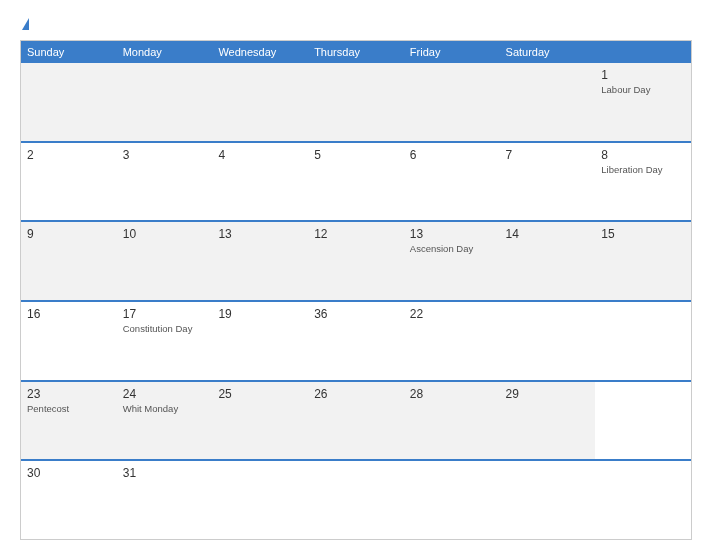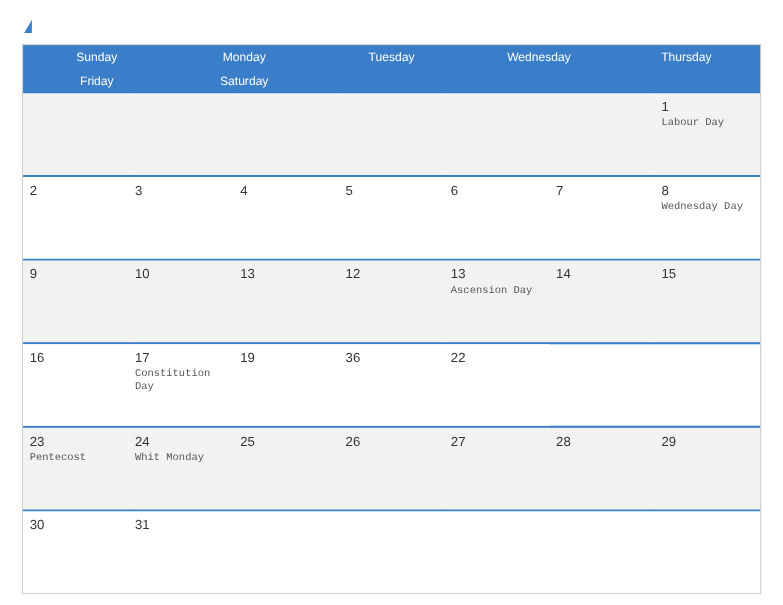--- a/index.html
+++ b/index.html
@@ -62,23 +62,22 @@
     }
     
     .calendar {
       border: 1px solid #ccc;
       flex: 1;
       display: flex;
       flex-direction: column;
     }
     .cal-header {
       display: grid;
-      grid-template-columns: repeat(5, 1fr);
+      grid-template-columns: repeat(7, 1fr);
       background: #3a7dc9;
-      text-align: center;
     }
     .cal-header-cell {
       color: #fff;
       font-size: 11px;
       padding: 5px 6px;
       font-weight: normal;
     }
     .cal-body {
       flex: 1;
       display: flex;
@@ -109,21 +108,20 @@
       font-size: 12px;
       color: #333;
       display: block;
       margin-bottom: 2px;
     }
     .cal-cell .holiday {
       font-size: 9.5px;
       color: #555;
       display: block;
       line-height: 1.3;
-      font-family: Liberation Mono, monospace;
     }
     
     .row-odd .cal-cell { background: #f2f2f2; }
     .row-even .cal-cell { background: #fff; }
   </style>
 </head>
 <body>
 
 <div class="page">
   <div class="header">
@@ -135,21 +133,20 @@
       </span>
     </div>
     <div class="month-title"></div>
     <div class="country"></div>
   </div>
 
   <div class="calendar">
     <div class="cal-header">
     <div class="cal-header-cell">Sunday</div>
         <div class="cal-header-cell">Monday</div>
-        <div class="cal-header-cell">Tuesday</div>
         <div class="cal-header-cell">Wednesday</div>
         <div class="cal-header-cell">Thursday</div>
         <div class="cal-header-cell">Friday</div>
         <div class="cal-header-cell">Saturday</div>
       </div>
     <div class="cal-body">
     <div class="cal-row row-odd">
           <div class="cal-cell alt"></div>
           <div class="cal-cell alt"></div>
           <div class="cal-cell alt"></div>
@@ -175,21 +172,21 @@
             <span class="day-num">5</span>
           </div>
           <div class="cal-cell">
             <span class="day-num">6</span>
           </div>
           <div class="cal-cell">
             <span class="day-num">7</span>
           </div>
           <div class="cal-cell">
             <span class="day-num">8</span>
-            <span class="holiday">Wednesday Day</span>
+            <span class="holiday">Liberation Day</span>
           </div>
         </div>
         <div class="cal-row row-odd">
           <div class="cal-cell alt">
             <span class="day-num">9</span>
           </div>
           <div class="cal-cell alt">
             <span class="day-num">10</span>
           </div>
           <div class="cal-cell alt">
@@ -234,23 +231,20 @@
           </div>
           <div class="cal-cell alt">
             <span class="day-num">24</span>
             <span class="holiday">Whit Monday</span>
           </div>
           <div class="cal-cell alt">
             <span class="day-num">25</span>
           </div>
           <div class="cal-cell alt">
             <span class="day-num">26</span>
-          </div>
-          <div class="cal-cell alt">
-            <span class="day-num">27</span>
           </div>
           <div class="cal-cell alt">
             <span class="day-num">28</span>
           </div>
           <div class="cal-cell alt">
             <span class="day-num">29</span>
           </div>
         </div>
         <div class="cal-row row-even">
           <div class="cal-cell">

